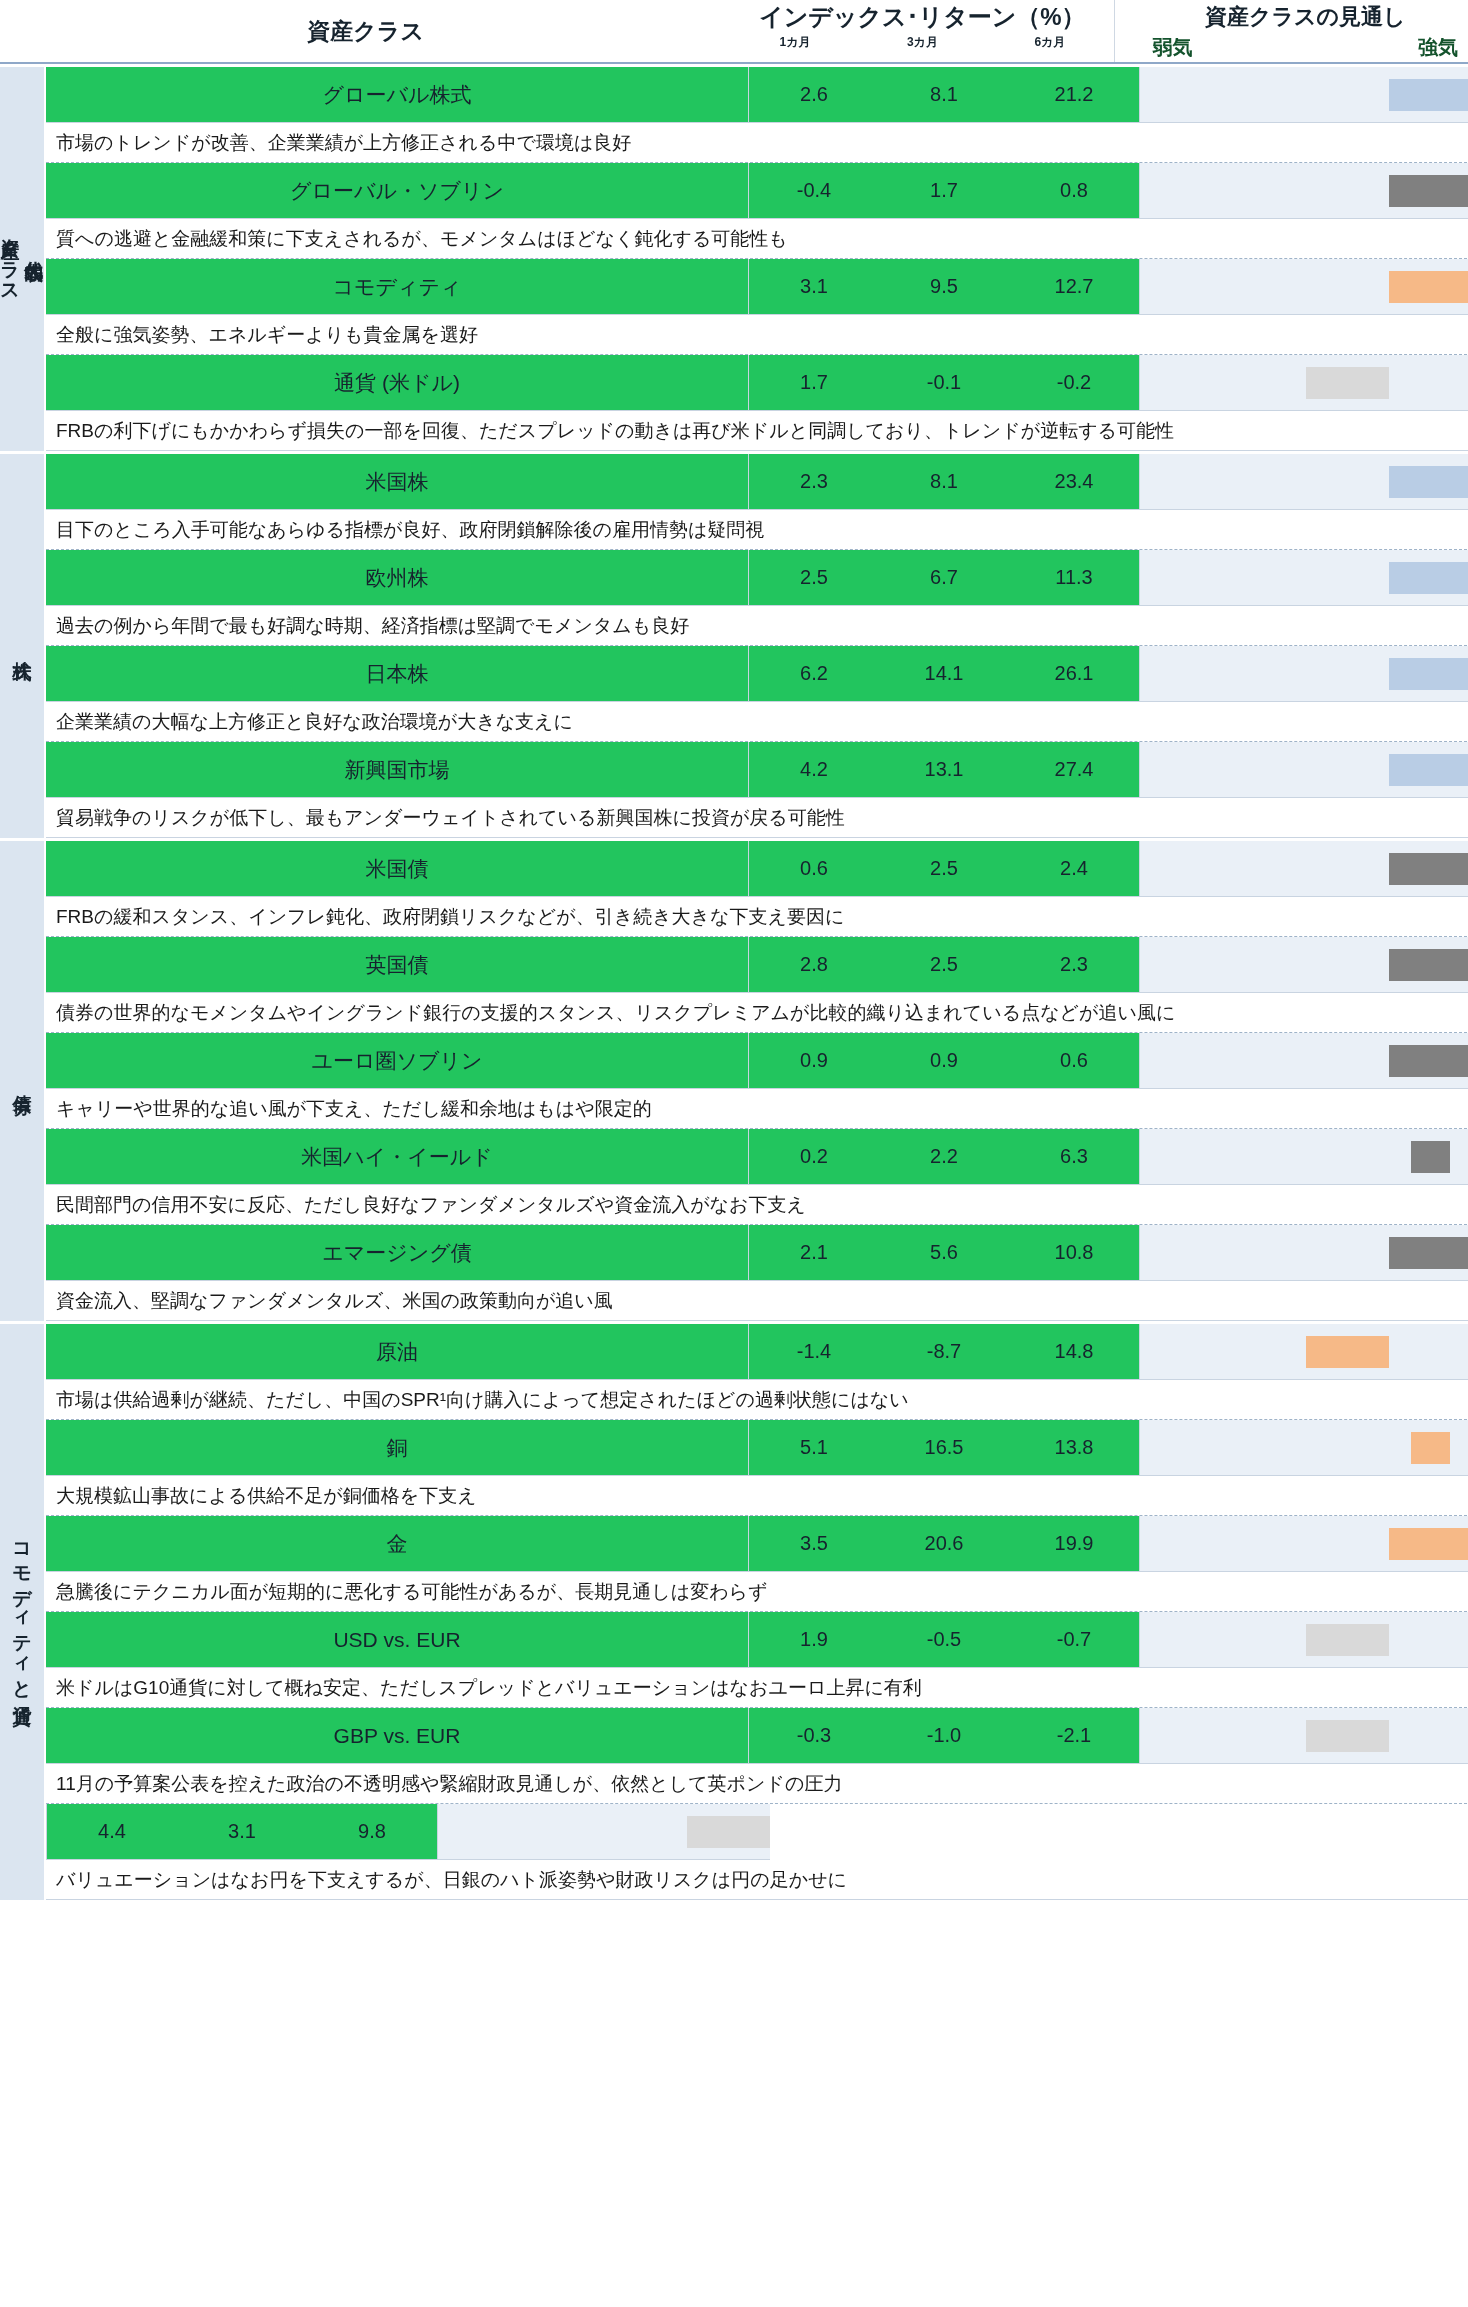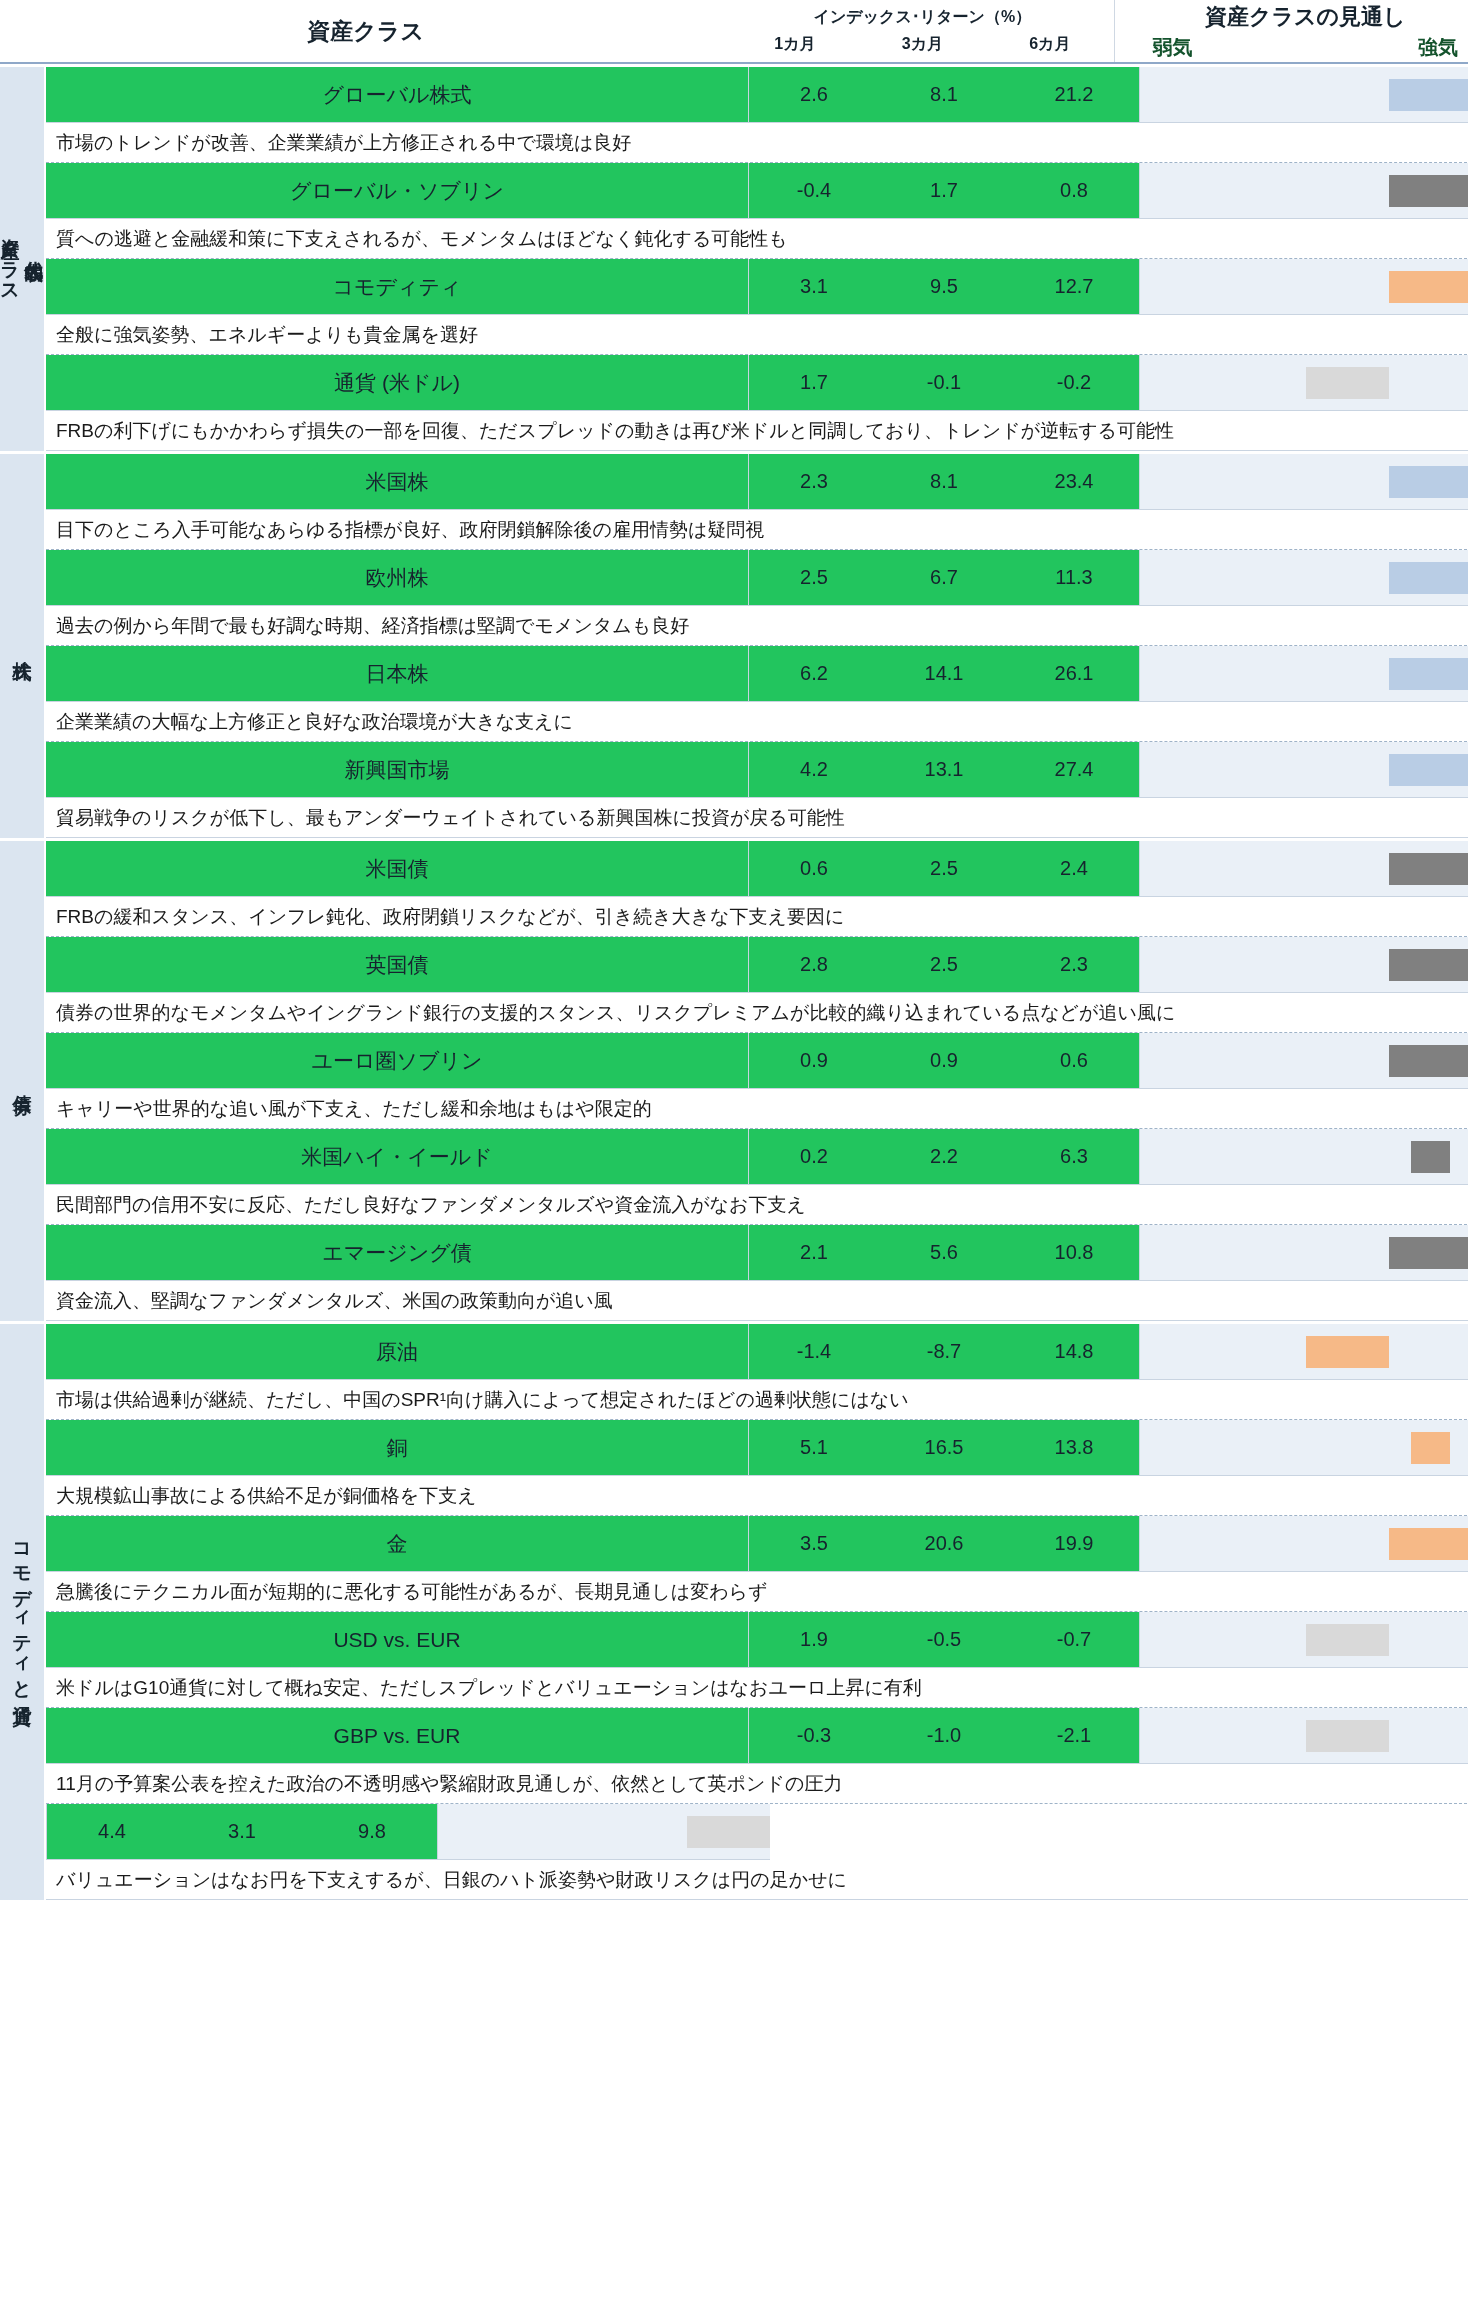--- a/index.html
+++ b/index.html
@@ -9,23 +9,23 @@
     font-family:"Liberation Sans","DejaVu Sans",sans-serif;
     color:#1a1a1a;
   }
   .sheet{width:1468px;position:relative;}
 
   
   .header{display:flex;width:1468px;border-bottom:2px solid #8fa8c8;}
   .hdr-cell{display:flex;align-items:center;justify-content:center;box-sizing:border-box;}
   .hdr-asset{width:746px;height:62px;font-size:23px;font-weight:bold;color:#16232e;}
   .hdr-ret{width:390px;}
-  .hdr-ret .top{height:34px;display:flex;align-items:center;justify-content:center;font-size:16px;font-weight:bold;color:#16232e;}
+  .hdr-ret .top{height:34px;display:flex;align-items:center;justify-content:center;font-size:24px;font-weight:bold;color:#16232e;}
   .hdr-ret .bot{height:28px;display:flex;}
-  .hdr-ret .bot div{flex:1;text-align:center;font-size:16px;font-weight:bold;color:#16232e;}
+  .hdr-ret .bot div{flex:1;text-align:center;font-size:12px;font-weight:bold;color:#16232e;}
   .hdr-view{width:332px;border-left:1px solid #cfd8e3;padding-left:28px;}
   .hdr-view .top{height:34px;display:flex;align-items:center;justify-content:center;font-size:22px;font-weight:bold;color:#16232e;}
   .hdr-view .bot{height:28px;display:flex;justify-content:space-between;padding:0 10px;box-sizing:border-box;}
   .hdr-view .bot span{font-size:20px;font-weight:bold;color:#14532d;}
 
   
   .group{display:flex;width:1468px;border-top:3px solid #ffffff;}
   .group-label{
     width:44px;flex:0 0 44px;
     background:#dbe5f0;

